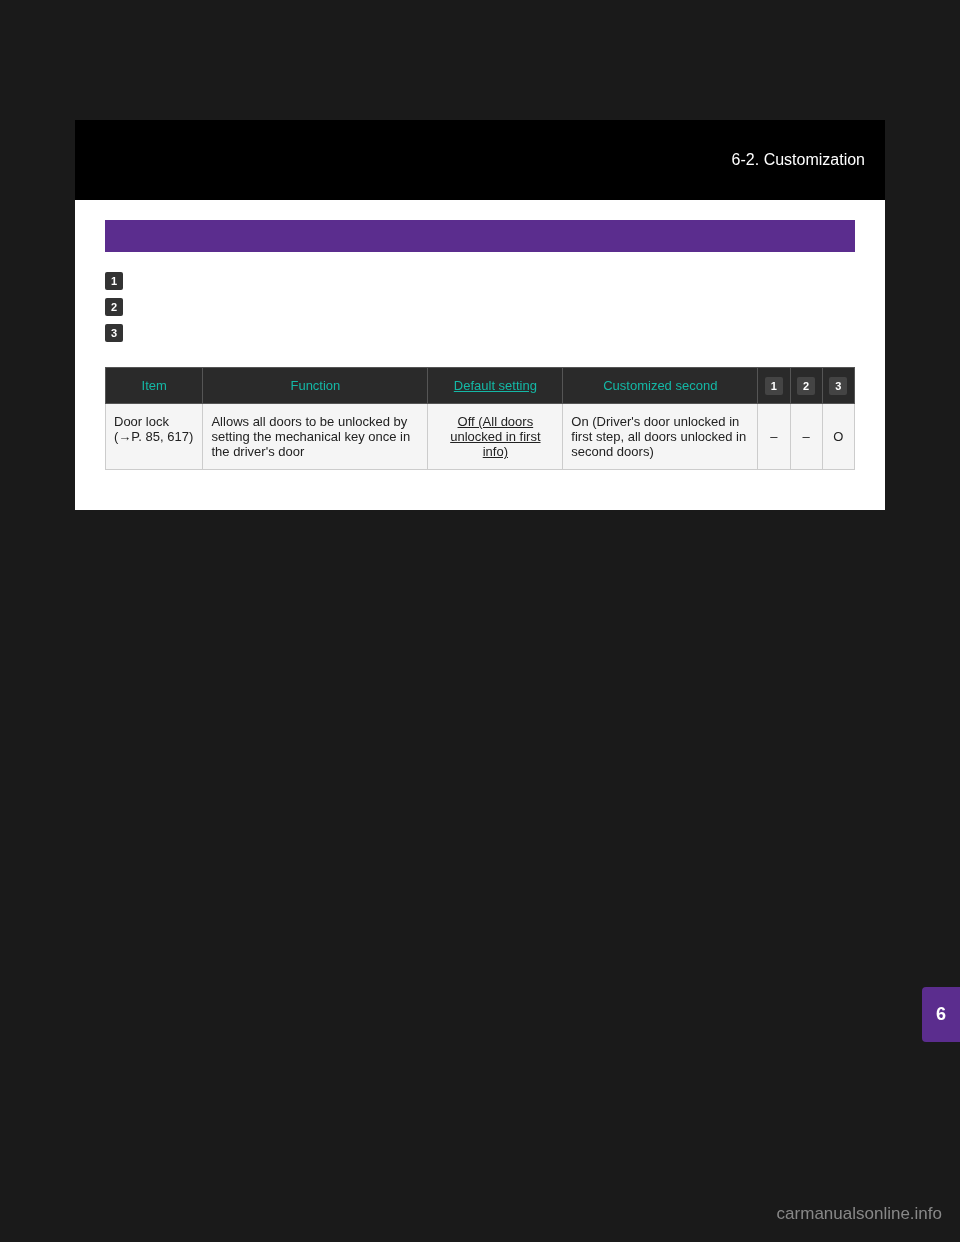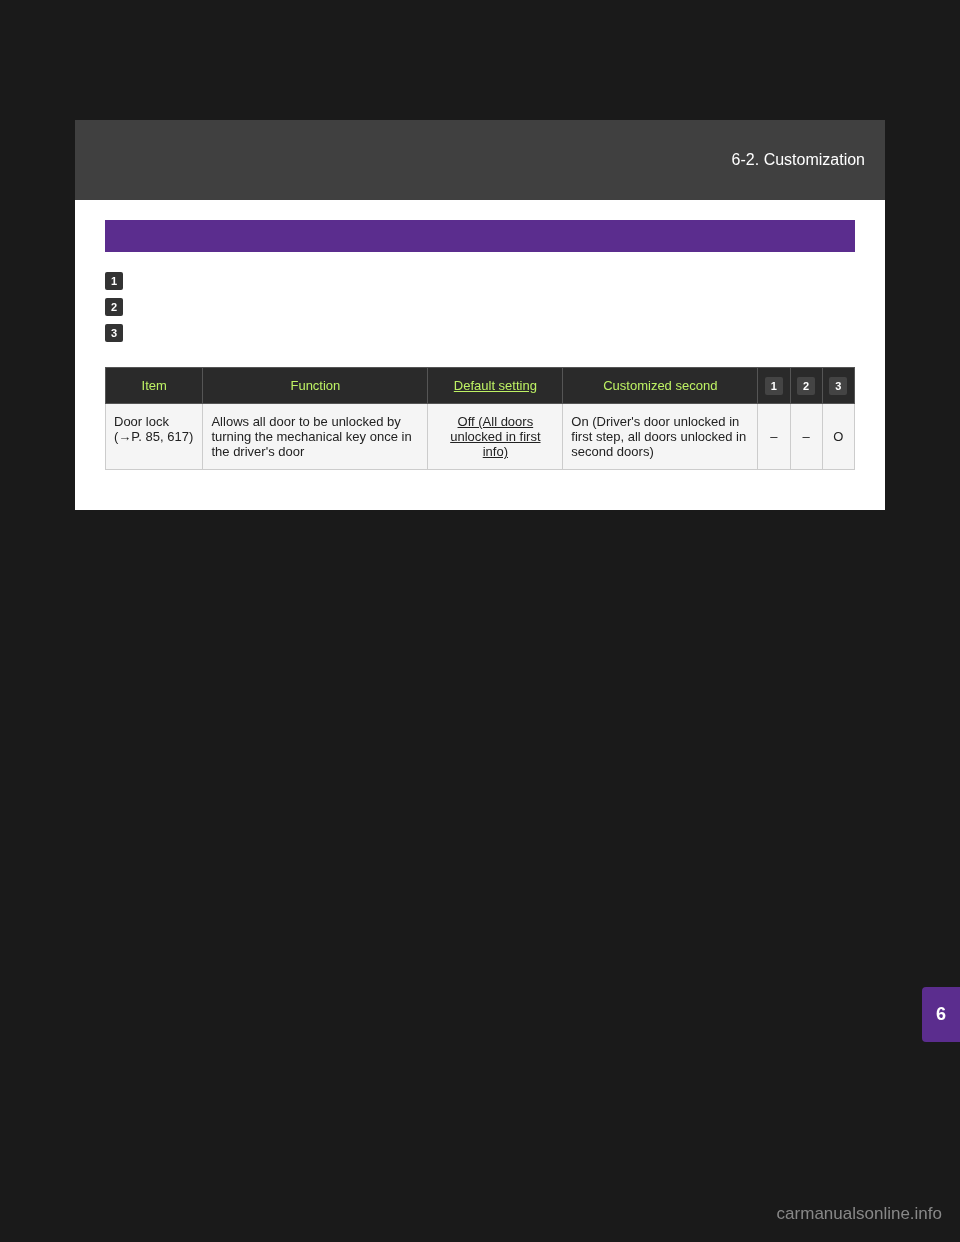--- a/index.html
+++ b/index.html
@@ -25,21 +25,21 @@
     }
     .content-area {
       position: absolute;
       top: 120px;
       left: 75px;
       width: 810px;
       background: #ffffff;
       padding: 0;
     }
     .header-bar {
-      background: #404040;
+      background: #000000;
       width: 100%;
       height: 80px;
       display: flex;
       align-items: center;
       justify-content: flex-end;
       padding-right: 20px;
     }
     .header-title {
       color: #ffffff;
       font-size: 16px;
@@ -85,21 +85,21 @@
       margin-top: 25px;
       width: 100%;
     }
     table {
       width: 100%;
       border-collapse: collapse;
       font-size: 13px;
     }
     th {
       background: #2a2a2a;
-      color: #bef264;
+      color: #14b8a6;
       padding: 10px 16px;
       text-align: center;
       border: 1px solid #555;
       font-weight: normal;
     }
     td {
       background: #f5f5f5;
       color: #222;
       padding: 10px 8px;
       border: 1px solid #ccc;
@@ -198,21 +198,21 @@
               <span class="badge-num">2</span>
             </th>
             <th class="col-badge badge-th">
               <span class="badge-num">3</span>
             </th>
           </tr>
         </thead>
         <tbody>
           <tr>
             <td class="col-item">Door lock (→P. 85, 617)</td>
-            <td class="col-function">Allows all door to be unlocked by turning the mechanical key once in the driver's door</td>
+            <td class="col-function">Allows all doors to be unlocked by setting the mechanical key once in the driver's door</td>
             <td class="col-default center">Off (All doors unlocked in first info)</td>
             <td class="col-customized">On (Driver's door unlocked in first step, all doors unlocked in second doors)</td>
             <td class="col-badge center">–</td>
             <td class="col-badge center">–</td>
             <td class="col-badge center">O</td>
           </tr>
         </tbody>
       </table>
     </div>
   </div>

